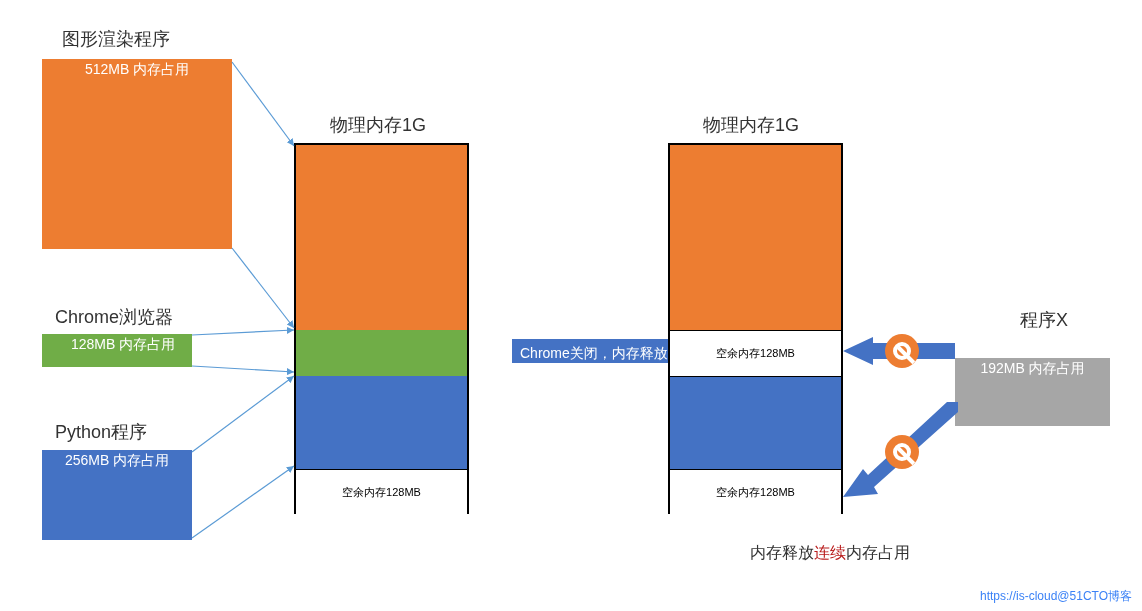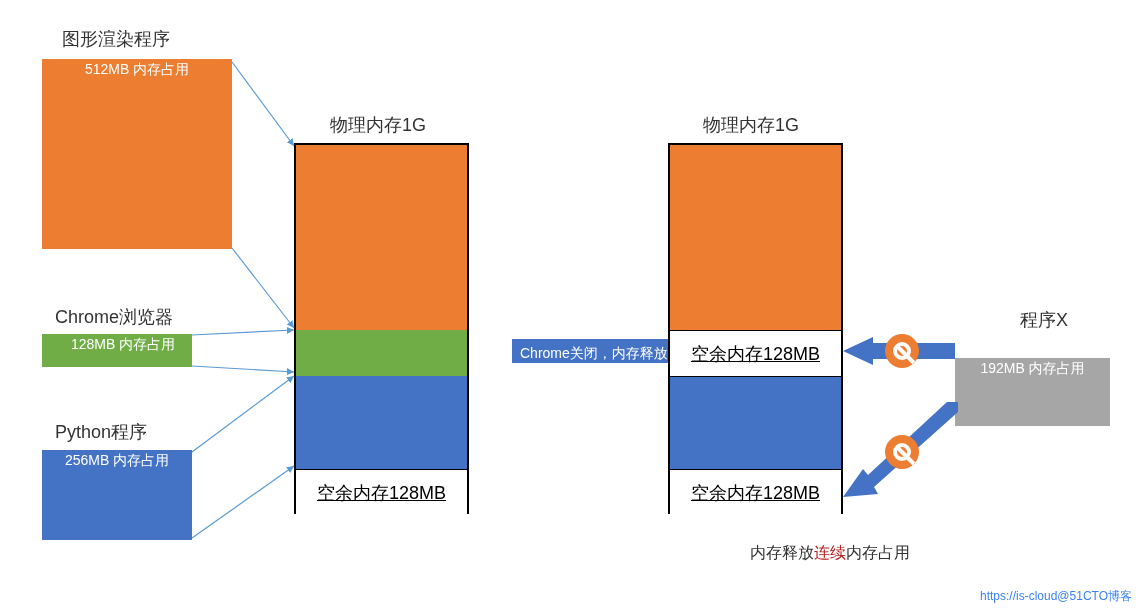--- a/index.html
+++ b/index.html
@@ -23,21 +23,21 @@
 .orange { background: #ED7D31; border: 2px solid #ED7D31; }
 .green  { background: #70AD47; border: 2px solid #70AD47; }
 .blue   { background: #4472C4; border: 2px solid #4472C4; }
 .gray   { background: #A6A6A6; border: 2px solid #A6A6A6; }
 .stack { position: absolute; border: 2px solid #000; }
 .segment { display:flex; align-items:center; justify-content:center; width:100%; }
 .seg-orange { background: #ED7D31; }
 .seg-green  { background: #70AD47; }
 .seg-blue   { background: #4472C4; }
 .seg-white  { background: #fff; color:#000; border-top:1px solid #000; }
-.seg-label { color:#000; font-size:18px;text-decoration:underline; }
+.seg-label { color:#000; font-size:11px; }
 svg.connectors { position:absolute; left:0; top:0; width:1142px; height:611px; pointer-events:none; }
 .arrow-big { position:absolute; display:flex; align-items:center; justify-content:center;margin-left:42px; }
 .arrow-label { position:absolute; color:#fff; font-size:14px; white-space:nowrap; }
 .prohibit { position:absolute; width:34px; height:34px; border-radius:50%; background:#ED7D31; display:flex; align-items:center; justify-content:center; }
 .prohibit-inner { width:18px; height:18px; border:4px solid #fff; border-radius:50%; position:relative; }
 .prohibit-inner::after { content:""; position:absolute; width:22px; height:4px; background:#fff; top:7px; left:-2px; transform:rotate(45deg); }
 .watermark { position:absolute; right:10px; bottom:6px; font-size:12px; color:#3b82f6; }
 .highlight-red { color:#b91c1c; }
 </style>
 </head>

